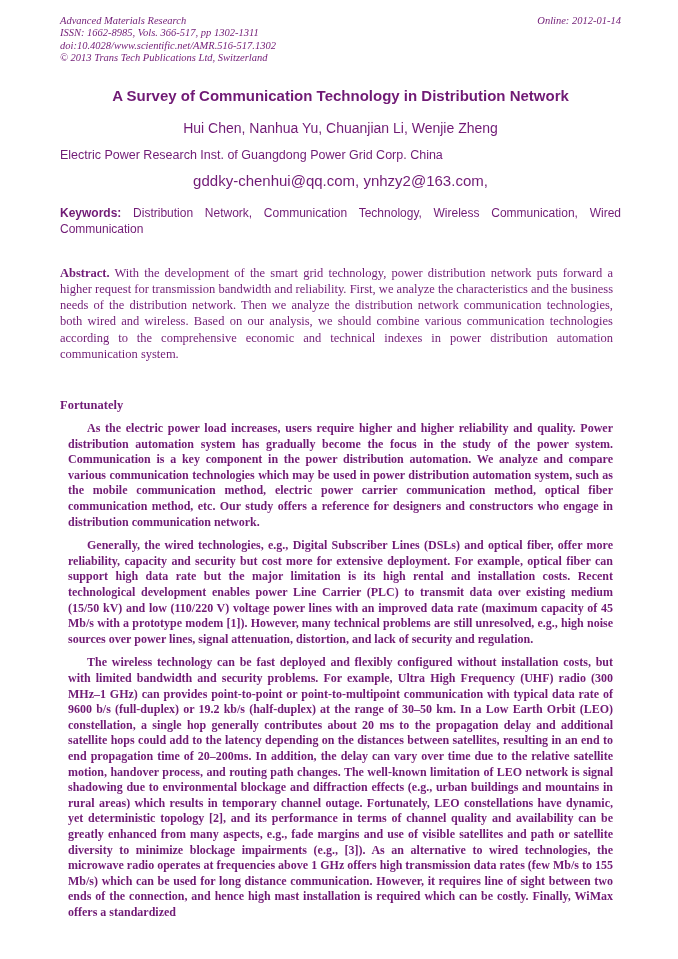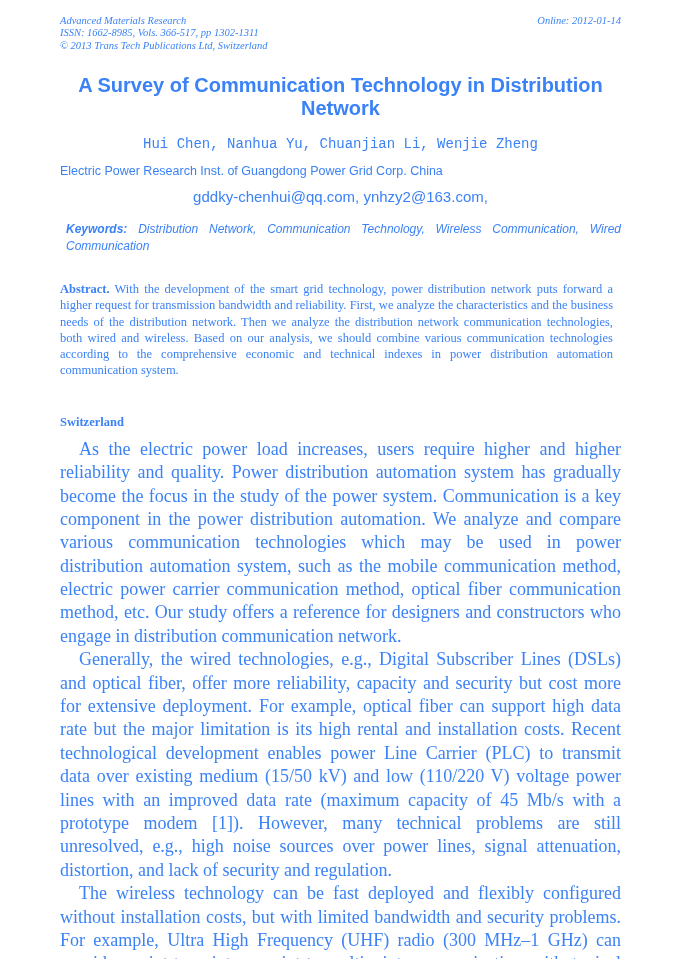--- a/index.html
+++ b/index.html
@@ -8,42 +8,42 @@
     background: #ffffff;
   }
   .page {
     position: relative;
     width: 678px;
     height: 959px;
     background: #ffffff;
     box-sizing: border-box;
     padding: 15px 57px 0 60px;
     font-family: "Liberation Serif", serif;
-    color: #3b82f6;
+    color: #701a75;
     overflow: hidden;
   }
   .journal-header {
     display: flex;
     justify-content: space-between;
     align-items: flex-start;
     font-style: italic;
     font-size: 10.5px;
     line-height: 1.18;
     margin-bottom: 22px;
   }
   .journal-header .hdr-left div { white-space: nowrap; }
   .paper-title {
     font-family: "Liberation Sans", sans-serif;
-    font-size: 20px;
+    font-size: 15px;
     font-weight: bold;
     text-align: center;
     margin: 0 0 16px 0;
   }
   .authors {
-    font-family: Liberation Mono, monospace;
+    font-family: Liberation Sans, sans-serif;
     font-size: 14px;
     text-align: center;
     margin: 0 0 12px 0;
   }
   .affiliation {
     font-family: "Liberation Sans", sans-serif;
     font-size: 12.5px;
     text-align: left;
     margin: 0 0 10px 0;
   }
@@ -51,69 +51,70 @@
     font-family: "Liberation Sans", sans-serif;
     font-size: 15px;
     text-align: center;
     margin: 0 0 8px 0;
   }
   .keywords {
     font-family: "Liberation Sans", sans-serif;
     font-size: 12px;
     line-height: 1.38;
     text-align: justify;
-    margin: 16px 0 0 6px;
-    font-style: italic;
+    margin: 16px 0 0 0;
   }
   .keywords b { font-weight: bold; }
   .abstract {
     font-size: 12.5px;
     line-height: 1.3;
     text-align: justify;
     margin: 27px 8px 0 0;
   }
   .abstract b { font-weight: bold; }
   .section-heading {
     font-size: 12.5px;
     font-weight: bold;
     margin: 36px 0 8px 0;
   }
   .body-para {
-    font-size: 18px;
+    font-size: 12px;
     line-height: 1.3;
     text-align: justify;
     text-indent: 19px;
-    margin: 0;
+    margin: 8px;
+    font-weight: bold;
   }
 </style>
 </head>
 <body>
 
 <div class="page">
 
   <div class="journal-header">
     <div class="hdr-left">
       <div>Advanced Materials Research</div>
       <div>ISSN: 1662-8985, Vols. 366-517, pp 1302-1311</div>
+      <div>doi:10.4028/www.scientific.net/AMR.516-517.1302</div>
       <div>© 2013 Trans Tech Publications Ltd, Switzerland</div>
     </div>
     <div class="hdr-right">Online: 2012-01-14</div>
   </div>
 
   <h1 class="paper-title">A Survey of Communication Technology in Distribution Network</h1>
 
   <div class="authors">Hui Chen, Nanhua Yu, Chuanjian Li, Wenjie Zheng</div>
 
   <div class="affiliation">Electric Power Research Inst. of Guangdong Power Grid Corp. China</div>
 
   <div class="email">gddky-chenhui@qq.com, ynhzy2@163.com,</div>
 
   <p class="keywords"><b>Keywords:</b> <span>Distribution Network, Communication Technology, Wireless Communication, Wired Communication</span></p>
 
   <p class="abstract"><b>Abstract.</b> <span>With the development of the smart grid technology, power distribution network puts forward a higher request for transmission bandwidth and reliability. First, we analyze the characteristics and the business needs of the distribution network. Then we analyze the distribution network communication technologies, both wired and wireless. Based on our analysis, we should combine various communication technologies according to the comprehensive economic and technical indexes in power distribution automation communication system.</span></p>
 
-  <h2 class="section-heading">Switzerland</h2>
+  <h2 class="section-heading">Fortunately</h2>
 
   <p class="body-para">As the electric power load increases, users require higher and higher reliability and quality. Power distribution automation system has gradually become the focus in the study of the power system. Communication is a key component in the power distribution automation. We analyze and compare various communication technologies which may be used in power distribution automation system, such as the mobile communication method, electric power carrier communication method, optical fiber communication method, etc. Our study offers a reference for designers and constructors who engage in distribution communication network.</p>
   <p class="body-para">Generally, the wired technologies, e.g., Digital Subscriber Lines (DSLs) and optical fiber, offer more reliability, capacity and security but cost more for extensive deployment. For example, optical fiber can support high data rate but the major limitation is its high rental and installation costs. Recent technological development enables power Line Carrier (PLC) to transmit data over existing medium (15/50 kV) and low (110/220 V) voltage power lines with an improved data rate (maximum capacity of 45 Mb/s with a prototype modem [1]). However, many technical problems are still unresolved, e.g., high noise sources over power lines, signal attenuation, distortion, and lack of security and regulation.</p>
   <p class="body-para">The wireless technology can be fast deployed and flexibly configured without installation costs, but with limited bandwidth and security problems. For example, Ultra High Frequency (UHF) radio (300 MHz–1 GHz) can provides point-to-point or point-to-multipoint communication with typical data rate of 9600 b/s (full-duplex) or 19.2 kb/s (half-duplex) at the range of 30–50 km. In a Low Earth Orbit (LEO) constellation, a single hop generally contributes about 20 ms to the propagation delay and additional satellite hops could add to the latency depending on the distances between satellites, resulting in an end to end propagation time of 20–200ms. In addition, the delay can vary over time due to the relative satellite motion, handover process, and routing path changes. The well-known limitation of LEO network is signal shadowing due to environmental blockage and diffraction effects (e.g., urban buildings and mountains in rural areas) which results in temporary channel outage. Fortunately, LEO constellations have dynamic, yet deterministic topology [2], and its performance in terms of channel quality and availability can be greatly enhanced from many aspects, e.g., fade margins and use of visible satellites and path or satellite diversity to minimize blockage impairments (e.g., [3]). As an alternative to wired technologies, the microwave radio operates at frequencies above 1 GHz offers high transmission data rates (few Mb/s to 155 Mb/s) which can be used for long distance communication. However, it requires line of sight between two ends of the connection, and hence high mast installation is required which can be costly. Finally, WiMax offers a standardized</p>
 
 </div>
 
 </body></html>

